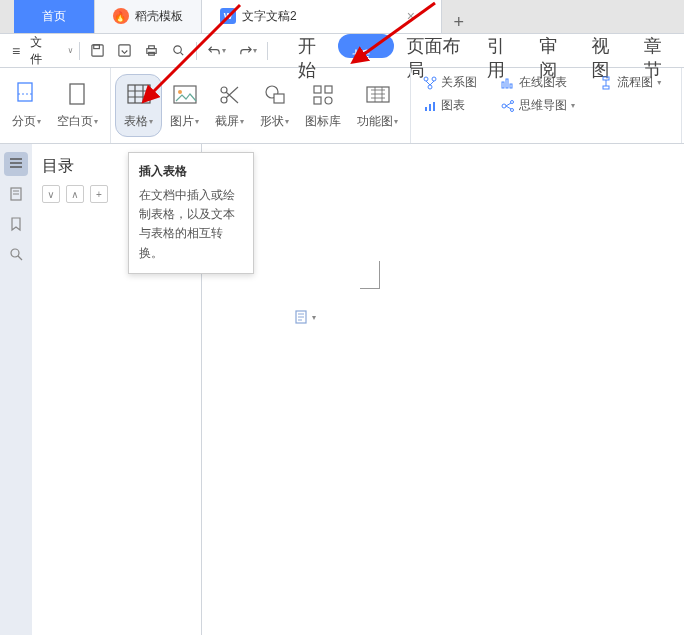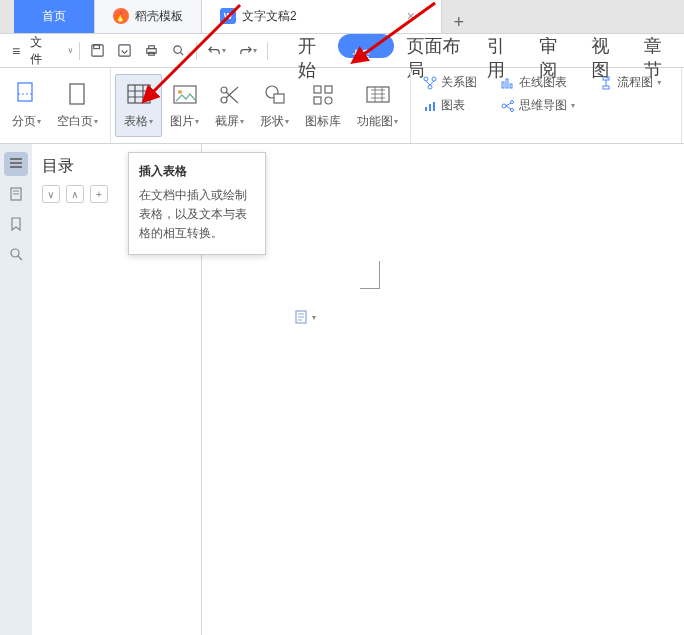--- a/index.html
+++ b/index.html
@@ -21,41 +21,41 @@
     .vbar { width: 1px; height: 18px; background: #d0d5dc; margin: 0 4px; }
     .qa-icon { padding: 0 6px; color: #555; display: flex; align-items: center; }
     .qa-icon svg { width: 15px; height: 15px; }
     .menu-tabs { display: flex; margin-left: 14px; }
     .menu-tab { padding: 0 12px; height: 34px; display: flex; align-items: flex-start; color: #444; font-size: 18px; }
     .menu-tab.active { background: #4a87ff; color: #fff; border-radius: 14px; height: 24px; padding: 12px 14px; }
     
     .ribbon { height: 76px; border-bottom: 1px solid #d0d5dc; display: flex; align-items: stretch; }
     .ribbon-group { display: flex; padding: 6px 4px; border-right: 1px solid #e0e4ea; }
     .ribbon-btn { display: flex; flex-direction: column; align-items: center; justify-content: center; padding: 4px 8px; gap: 4px; color: #555; min-width: 44px; }
-    .ribbon-btn.highlight { background: #e6ecf5; border: 1px solid #b8c5dc; border-radius: 2px; }
+    .ribbon-btn.highlight { background: #e6ecf5; border: 1px solid #b8c5dc; border-radius: 12px; }
     .ribbon-btn-icon { height: 28px; display: flex; align-items: center; justify-content: center; }
     .ribbon-btn-label { font-size: 12px; display: flex; align-items: center; gap: 1px; white-space: nowrap; }
     .dd { font-size: 8px; color: #888; }
     .ribbon-small-col { display: flex; flex-direction: column; gap: 2px; padding: 4px 8px; }
     .ribbon-small-btn { display: flex; align-items: center; gap: 4px; font-size: 12px; color: #555; padding: 2px 4px; white-space: nowrap; }
     .ribbon-small-btn svg { flex-shrink: 0; }
     
     .workspace { display: flex; height: calc(635px - 34px - 34px - 76px); }
     .sidebar-icons { width: 32px; background: #e8ecf3; display: flex; flex-direction: column; align-items: center; gap: 6px; padding-top: 8px; }
     .sidebar-icon { width: 24px; height: 24px; border-radius: 4px; display: flex; align-items: center; justify-content: center; color: #777; }
     .sidebar-icon.active { background: #bcc8dc; }
     .outline-panel { width: 170px; border-right: 1px solid #d0d5dc; padding: 12px 10px; }
     .outline-title { font-size: 16px; color: #333; margin-bottom: 8px; }
     .outline-tools { display: flex; gap: 6px; }
     .outline-tool { width: 18px; height: 18px; border: 1px solid #ccc; border-radius: 2px; display: flex; align-items: center; justify-content: center; font-size: 10px; color: #888; }
     .canvas { flex: 1; background: #fff; position: relative; }
     .cursor-mark { position: absolute; left: 158px; top: 117px; width: 20px; height: 28px; border-right: 1px solid #999; border-bottom: 1px solid #999; }
     .float-action { position: absolute; left: 92px; top: 165px; display: flex; align-items: center; gap: 4px; color: #8aa7d8; }
     
-    .tooltip { position: absolute; left: 128px; top: 152px; width: 138px; background: #fff; border: 1px solid #ccc; box-shadow: 0 2px 6px rgba(0,0,0,0.15); padding: 10px; font-size: 12px; }
+    .tooltip { position: absolute; left: 128px; top: 152px; width: 126px; background: #fff; border: 1px solid #ccc; box-shadow: 0 2px 6px rgba(0,0,0,0.15); padding: 10px; font-size: 12px; }
     .tooltip-title { font-weight: bold; margin-bottom: 6px; }
     .tooltip-body { color: #555; line-height: 1.6; }
     
     .arrow { position: absolute; pointer-events: none; }
     .arrow1 { left: 130px; top: -5px; }
     .arrow2 { left: 340px; top: -5px; }
   </style>
 </head>
 <body>
 

